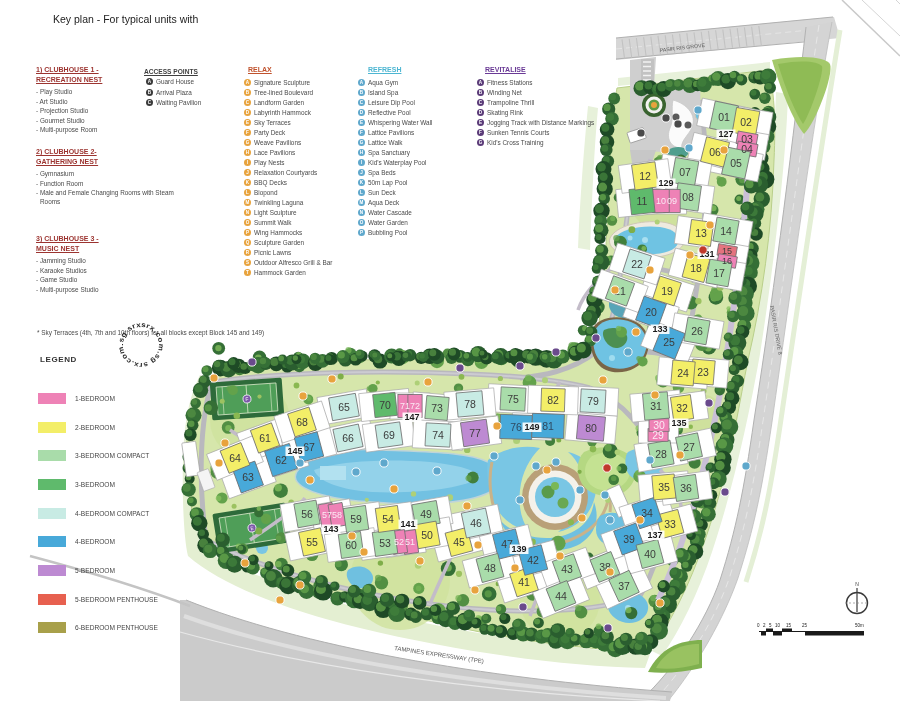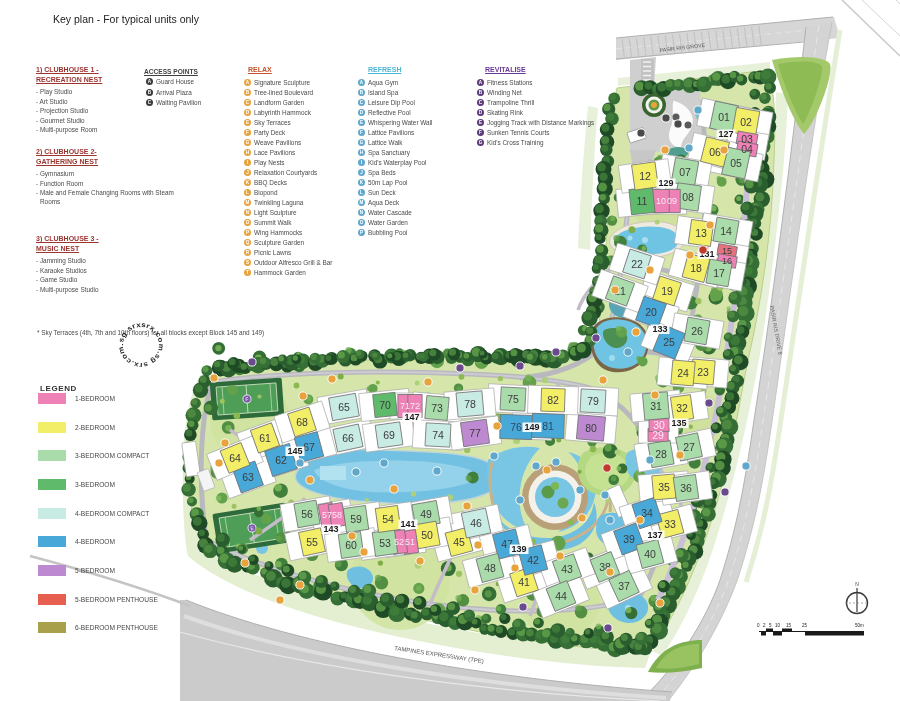--- a/index.html
+++ b/index.html
@@ -1664,21 +1664,21 @@
       <rect x="805" y="632" width="59" height="3.5"></rect>
       <text x="757" y="627" font-size="4.5">0</text>
       <text x="763" y="627" font-size="4.5">2</text>
       <text x="769" y="627" font-size="4.5">5</text>
       <text x="775" y="627" font-size="4.5">10</text>
       <text x="786" y="627" font-size="4.5">15</text>
       <text x="802" y="627" font-size="4.5">25</text>
       <text x="855" y="627" font-size="4.5">50m</text>
     </g>
   </svg>
-<div style="position:absolute;left:53px;top:13px;font-size:10.5px;color:#222">Key plan - For typical units only</div>
+<div style="position:absolute;left:53px;top:13px;font-size:10.5px;color:#222">Key plan - For typical units with</div>
 <div style="position:absolute;left:36px;top:65px;width:110px;font-size:7px;font-weight:bold;color:#9c3430;text-decoration:underline;line-height:9.5px">1) CLUBHOUSE 1 -<br>RECREATION NEST</div>
 <div style="position:absolute;left:36px;top:87px;width:150px;font-size:6.4px;color:#4a4a4a;line-height:9.5px">
     <div>- Play Studio</div>
     <div>- Art Studio</div>
     <div>- Projection Studio</div>
     <div>- Gourmet Studio</div>
     <div>- Multi-purpose Room</div>
   </div>
 <div style="position:absolute;left:36px;top:147px;width:110px;font-size:7px;font-weight:bold;color:#9c3430;text-decoration:underline;line-height:9.5px">2) CLUBHOUSE 2-<br>GATHERING NEST</div>
 <div style="position:absolute;left:36px;top:169px;width:230px;font-size:6.4px;color:#4a4a4a;line-height:9.5px">
@@ -1748,21 +1748,21 @@
 <div style="position:absolute;left:477px;top:79px;width:160px;font-size:6.4px;color:#4a4a4a">
     <div style="height:10.03px"><span style="display:inline-block;width:7px;height:7px;border-radius:50%;background:#5a3a78;color:#fff;font-size:4.6px;text-align:center;line-height:7px;vertical-align:1px;margin-right:3px;font-weight:bold">A</span>Fitness Stations</div>
     <div style="height:10.03px"><span style="display:inline-block;width:7px;height:7px;border-radius:50%;background:#5a3a78;color:#fff;font-size:4.6px;text-align:center;line-height:7px;vertical-align:1px;margin-right:3px;font-weight:bold">B</span>Winding Net</div>
     <div style="height:10.03px"><span style="display:inline-block;width:7px;height:7px;border-radius:50%;background:#5a3a78;color:#fff;font-size:4.6px;text-align:center;line-height:7px;vertical-align:1px;margin-right:3px;font-weight:bold">C</span>Trampoline Thrill</div>
     <div style="height:10.03px"><span style="display:inline-block;width:7px;height:7px;border-radius:50%;background:#5a3a78;color:#fff;font-size:4.6px;text-align:center;line-height:7px;vertical-align:1px;margin-right:3px;font-weight:bold">D</span>Skating Rink</div>
     <div style="height:10.03px"><span style="display:inline-block;width:7px;height:7px;border-radius:50%;background:#5a3a78;color:#fff;font-size:4.6px;text-align:center;line-height:7px;vertical-align:1px;margin-right:3px;font-weight:bold">E</span>Jogging Track with Distance Markings</div>
     <div style="height:10.03px"><span style="display:inline-block;width:7px;height:7px;border-radius:50%;background:#5a3a78;color:#fff;font-size:4.6px;text-align:center;line-height:7px;vertical-align:1px;margin-right:3px;font-weight:bold">F</span>Sunken Tennis Courts</div>
     <div style="height:10.03px"><span style="display:inline-block;width:7px;height:7px;border-radius:50%;background:#5a3a78;color:#fff;font-size:4.6px;text-align:center;line-height:7px;vertical-align:1px;margin-right:3px;font-weight:bold">G</span>Kid's Cross Training</div>
   </div>
 <div style="position:absolute;left:37px;top:329px;font-size:6.4px;color:#4a4a4a">* Sky Terraces (4th, 7th and 10th floors) for all blocks except Block 145 and 149)</div>
-<div style="position:absolute;left:40px;top:384px;font-size:8px;color:#333;font-weight:bold;letter-spacing:0.6px">LEGEND</div>
+<div style="position:absolute;left:40px;top:355px;font-size:8px;color:#333;font-weight:bold;letter-spacing:0.6px">LEGEND</div>
 <div style="position:absolute;left:38px;top:393px">
     <div style="position:absolute;left:0;top:0.0px;width:28px;height:11px;background:#ee82b6"></div>
     <div style="position:absolute;left:37px;top:2.0px;font-size:6.6px;color:#444;white-space:nowrap">1-BEDROOM</div>
     <div style="position:absolute;left:0;top:28.65px;width:28px;height:11px;background:#f3ee68"></div>
     <div style="position:absolute;left:37px;top:30.65px;font-size:6.6px;color:#444;white-space:nowrap">2-BEDROOM</div>
     <div style="position:absolute;left:0;top:57.3px;width:28px;height:11px;background:#a9dcaa"></div>
     <div style="position:absolute;left:37px;top:59.3px;font-size:6.6px;color:#444;white-space:nowrap">3-BEDROOM COMPACT</div>
     <div style="position:absolute;left:0;top:85.94999999999999px;width:28px;height:11px;background:#5fba6c"></div>
     <div style="position:absolute;left:37px;top:87.94999999999999px;font-size:6.6px;color:#444;white-space:nowrap">3-BEDROOM</div>
     <div style="position:absolute;left:0;top:114.6px;width:28px;height:11px;background:#c8ebe4"></div>

